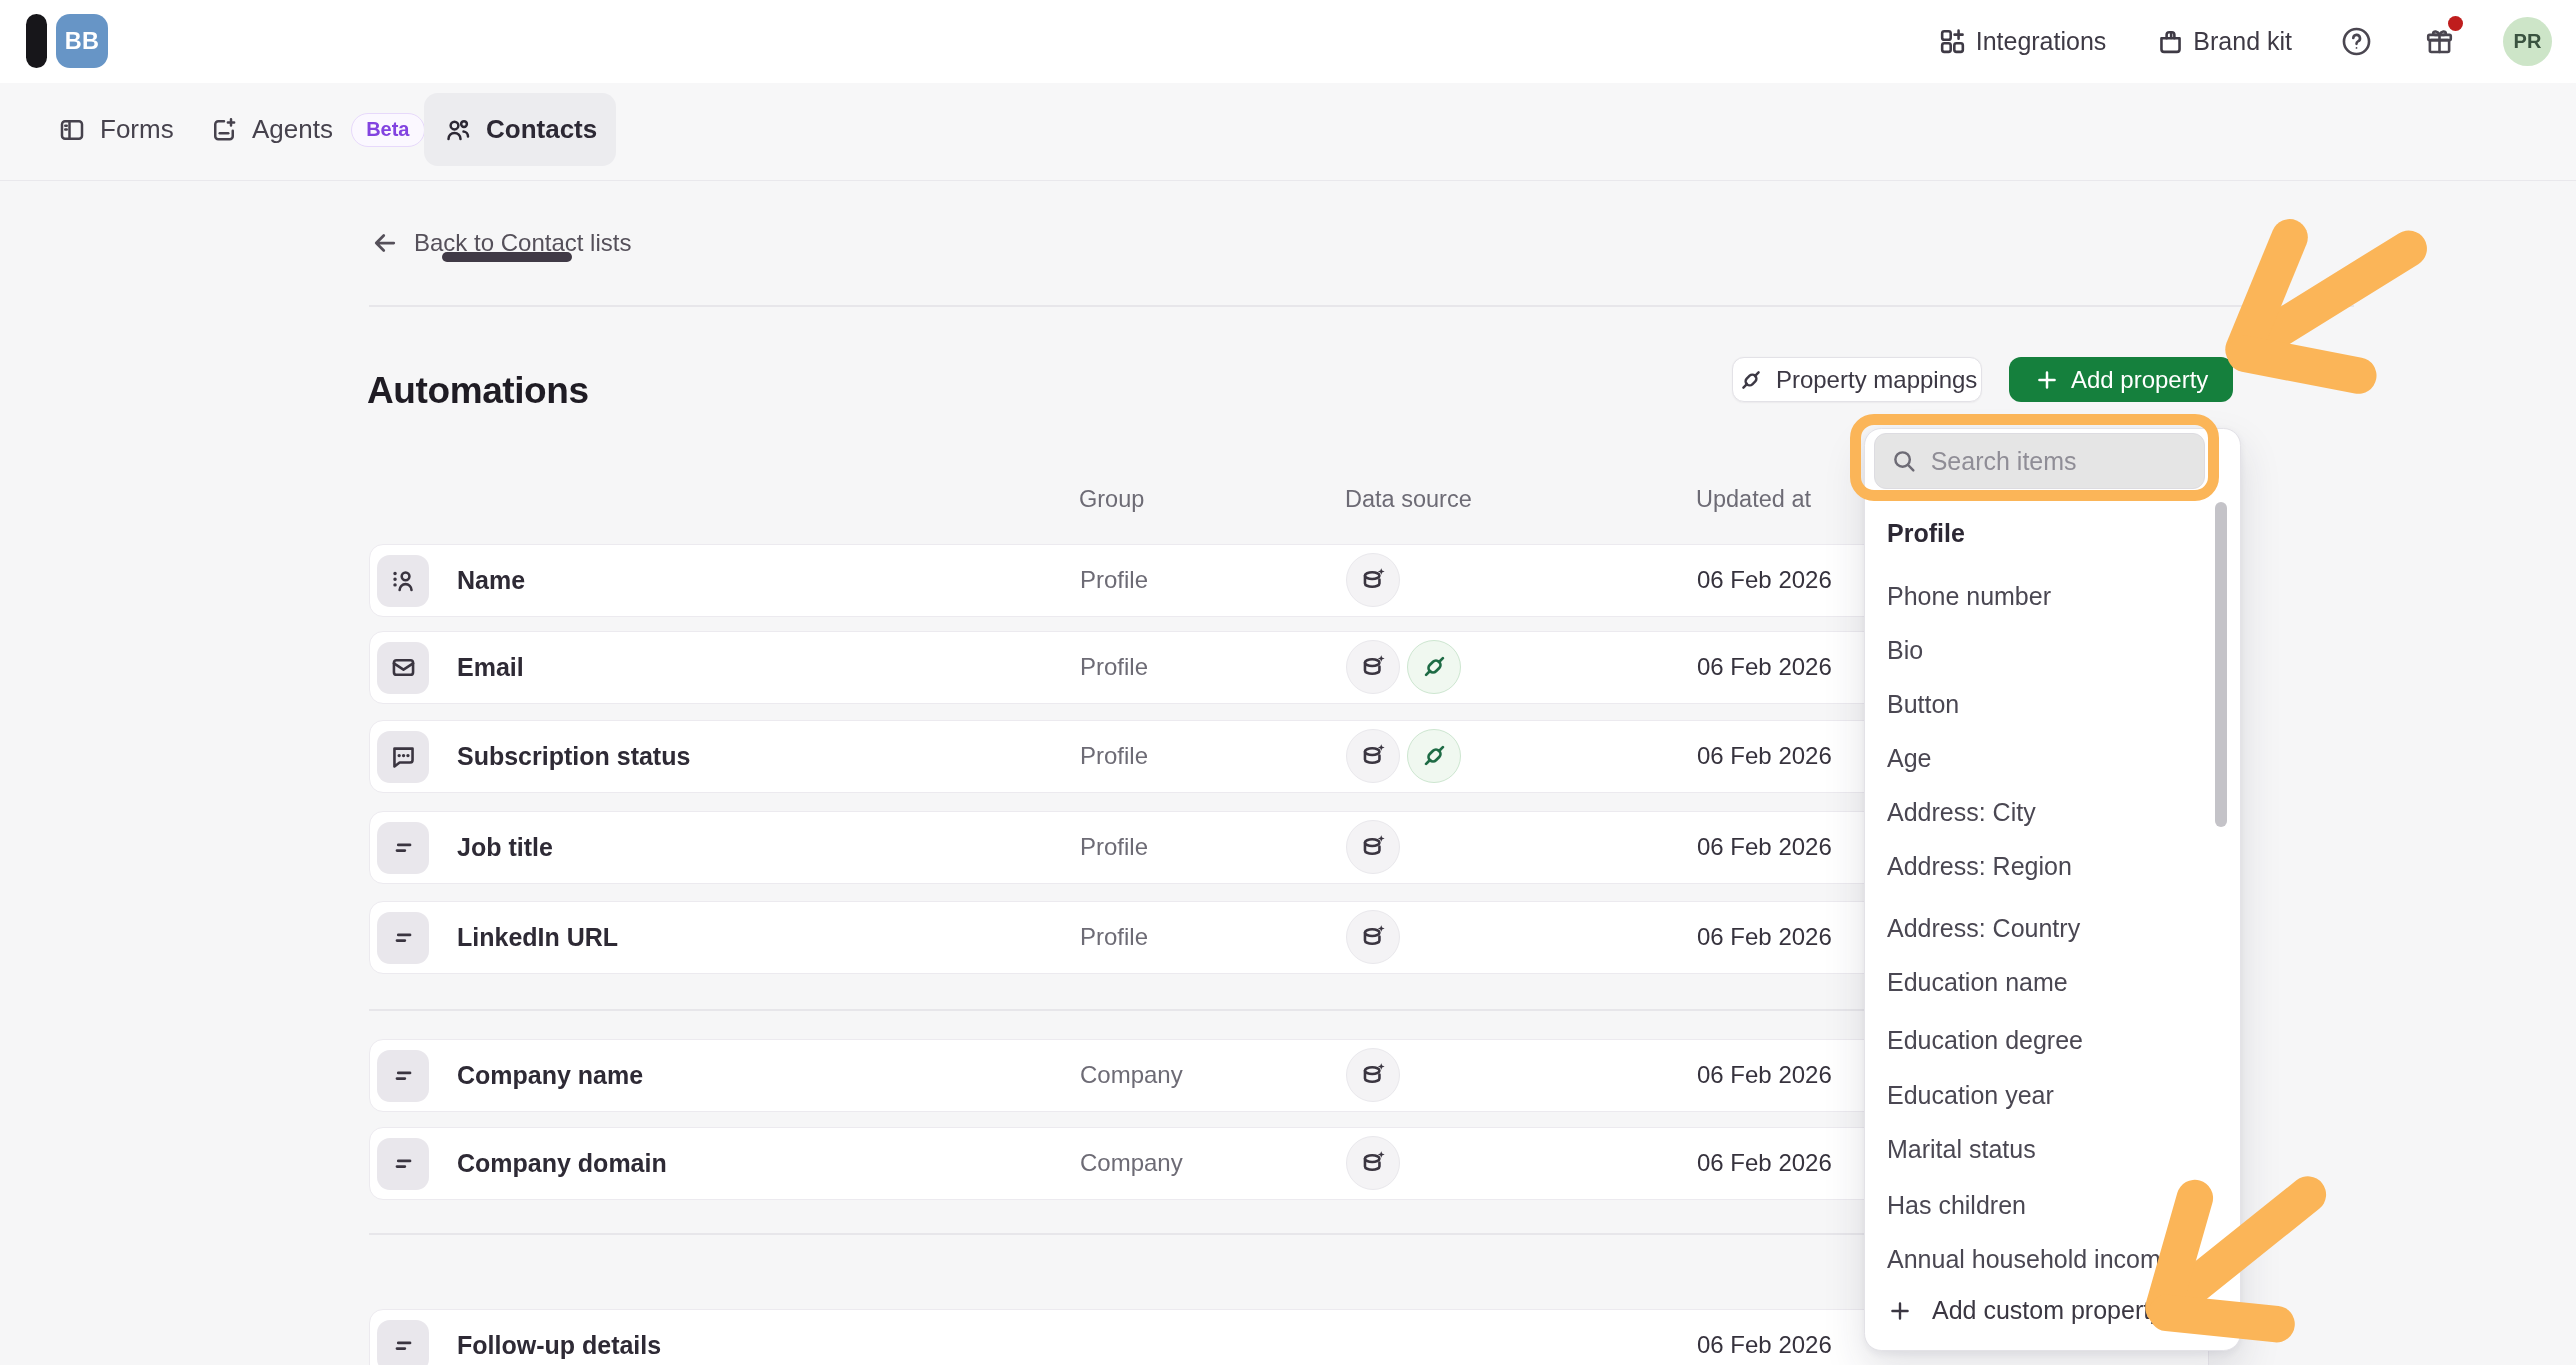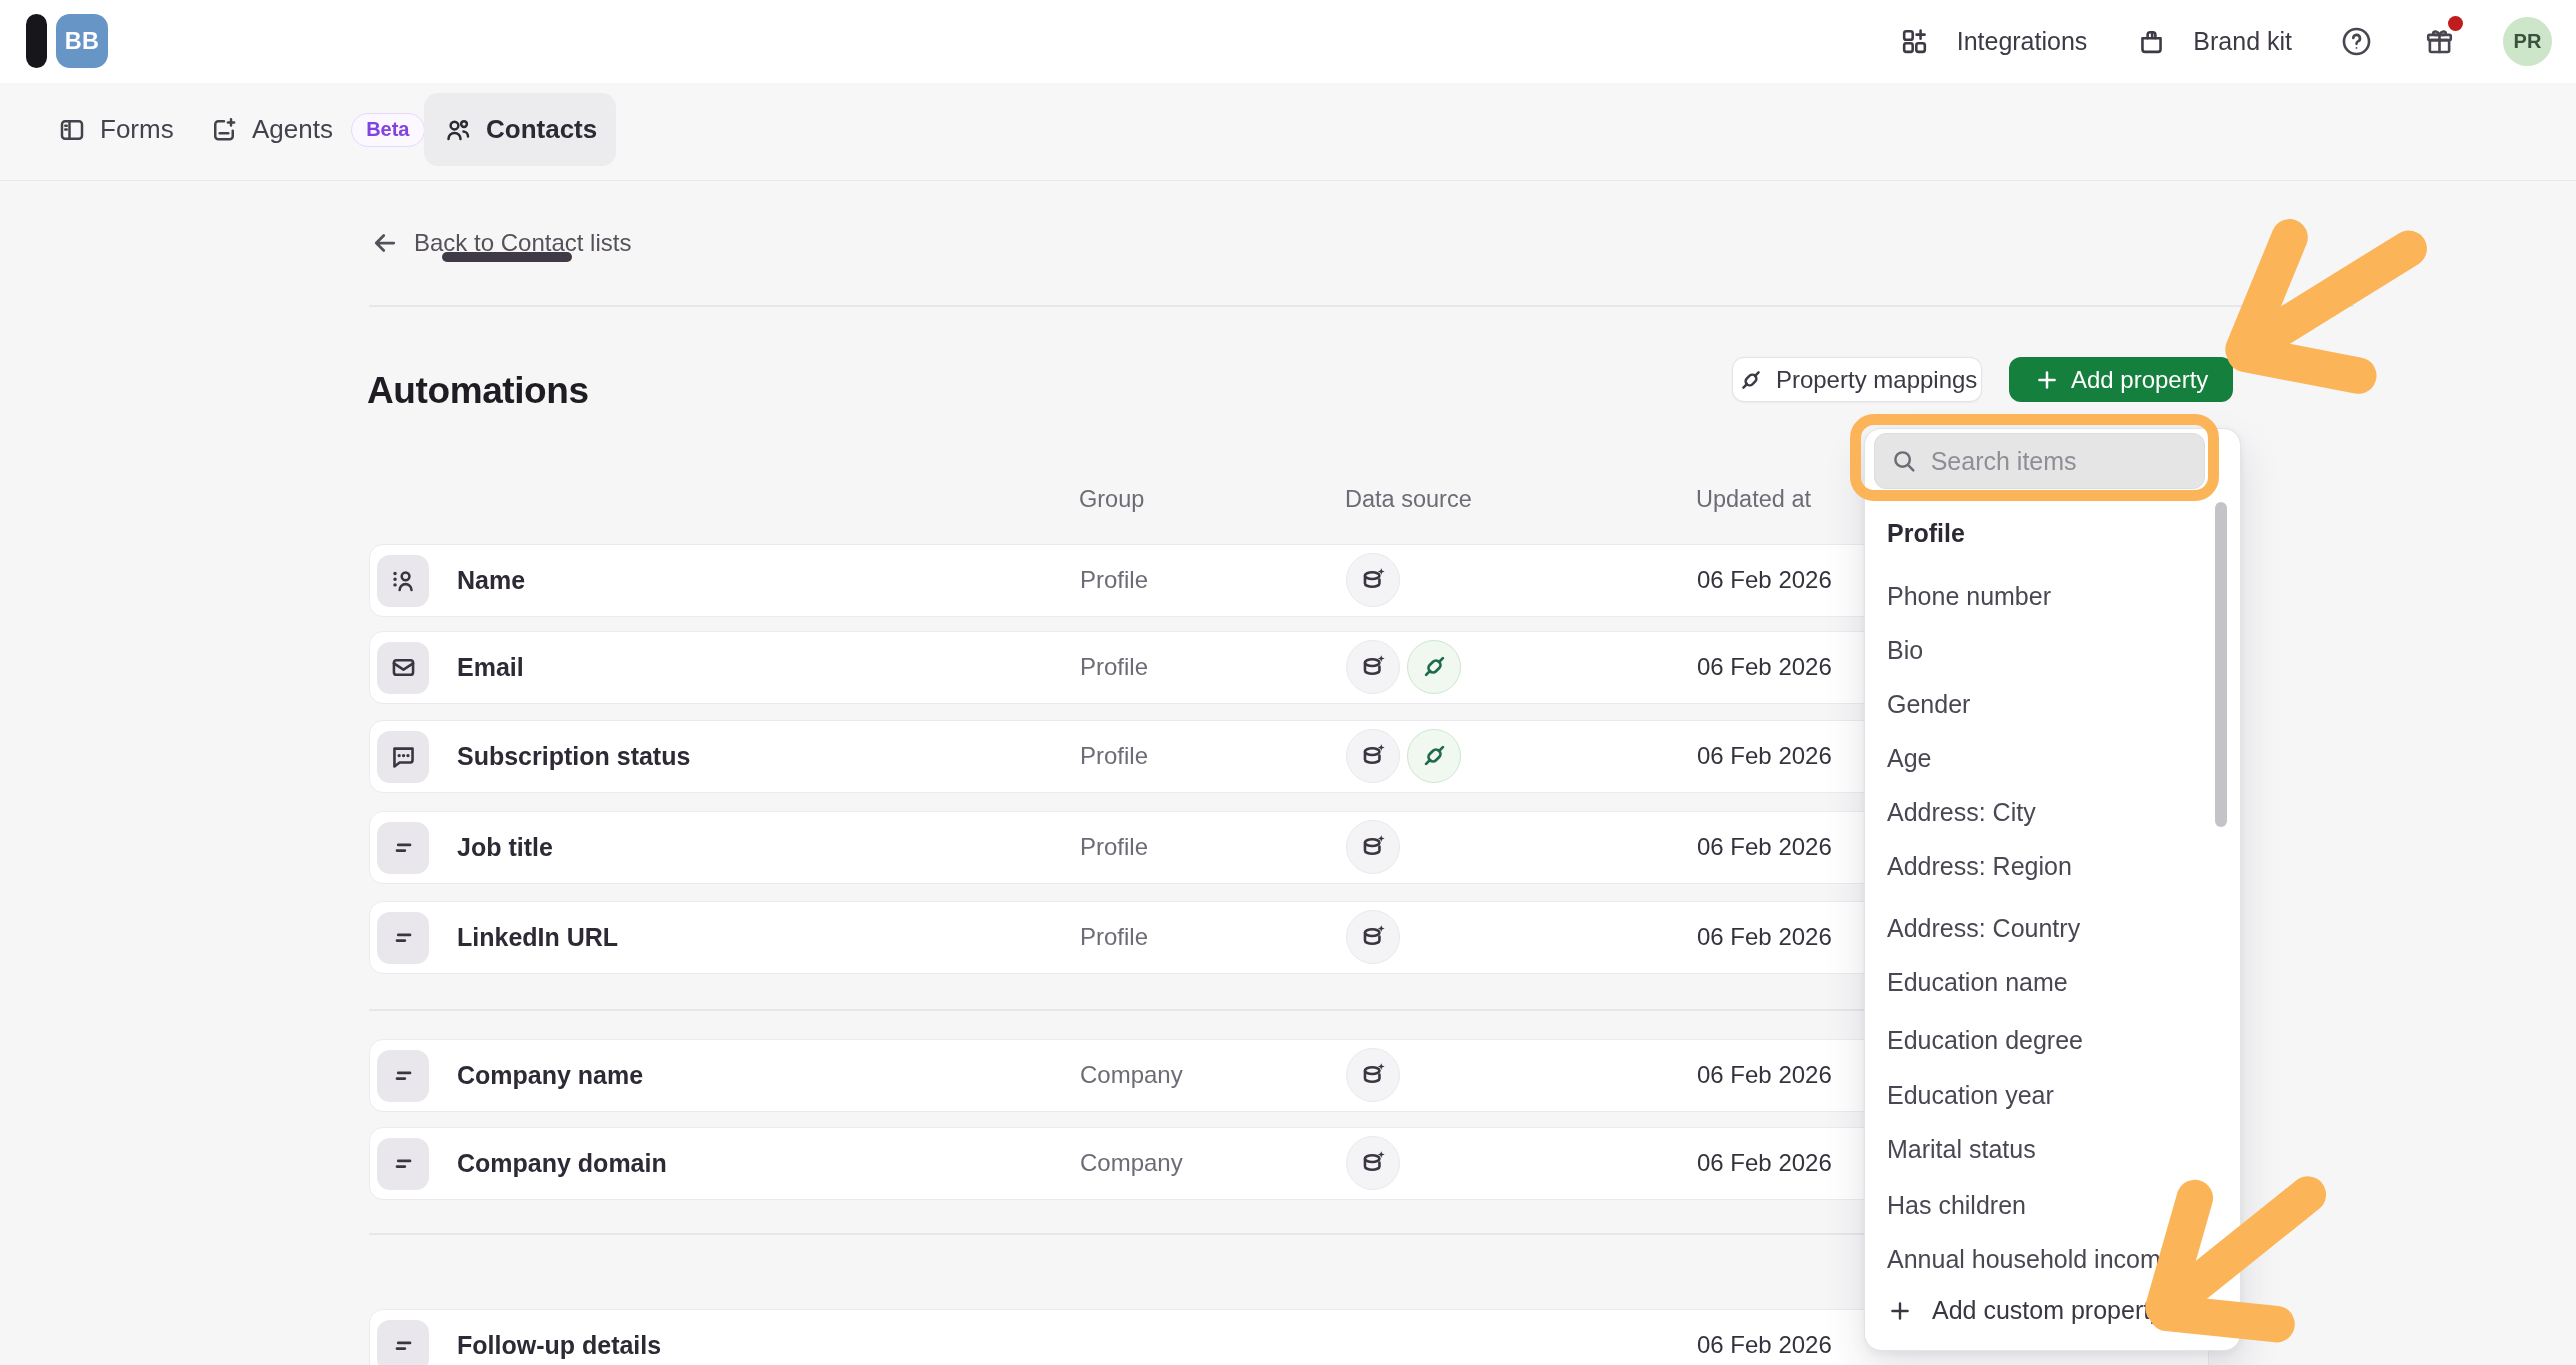--- a/index.html
+++ b/index.html
@@ -8,21 +8,21 @@
   #canvas { position:absolute; inset:0; width:2576px; height:1365px; overflow:hidden; }
 
   
   .topbar { position:absolute; left:0; top:0; width:2576px; height:83px; background:#ffffff; z-index:5;text-align:right; }
   .logo-pill { position:absolute; left:26px; top:14px; width:21px; height:54px; border-radius:10.4px; background:#17161a; }
   .ws-avatar { position:absolute; left:56px; top:14px; width:52px; height:54px; border-radius:14px; background:#6795c6; color:#fff;
                font-size:23.5px; font-weight:bold; display:flex; align-items:center; justify-content:center; letter-spacing:0.4px; }
   .ws-name { position:absolute; left:122px; top:0; height:83px; display:flex; align-items:center; gap:12px;
              font-size:27px; font-weight:600; color:#2e2a35; }
   .topnav { position:absolute; right:0; top:0; height:83px; display:flex; align-items:center; gap:45px; padding-right:24px; }
-  .topnav-item { display:flex; align-items:center; gap:23px; font-size:25px; font-weight:500; color:#3e3a45; cursor:pointer; }
+  .topnav-item { display:flex; align-items:center; gap:4px; font-size:25px; font-weight:500; color:#3e3a45; cursor:pointer; }
   .icon-btn { position:relative; width:38px; height:38px; display:flex; align-items:center; justify-content:center; }
   .red-dot { position:absolute; right:-5.2px; top:-7px; width:15.7px; height:15.7px; border-radius:50%; background:#bf1d1d; }
   .user-avatar { width:49px; height:49px; border-radius:50%; background:#cde5c8; color:#3a5340; font-size:20px; font-weight:bold;
                  display:flex; align-items:center; justify-content:center; }
 
   
   .tabbar { position:absolute; left:0; top:83px; width:2576px; height:98px; background:#f7f7f8; border-bottom:1.7px solid #e9e8ec; z-index:5; }
   .tab { position:absolute; top:10.4px; height:73px; display:flex; align-items:center; gap:13px; font-size:26px; font-weight:500;
          color:#46424d; padding:0 19px; border-radius:14px; cursor:pointer; }
   .tab.active { background:#ececef; color:#2c2834; font-weight:600; }
@@ -387,21 +387,21 @@
             <path d="M15.4 15.4 20 20"></path>
         </svg>
       </span>
       <input type="text" placeholder="Search items" style="">
     </div>
 
     <div class="dd-section" style="top:83px;">Profile</div>
 
     <div class="dd-item" style="top:146px;">Phone number</div>
     <div class="dd-item" style="top:200px;">Bio</div>
-    <div class="dd-item" style="top:254px;">Gender</div>
+    <div class="dd-item" style="top:254px;">Button</div>
     <div class="dd-item" style="top:308px;">Age</div>
     <div class="dd-item" style="top:362px;">Address: City</div>
     <div class="dd-item" style="top:416px;">Address: Region</div>
     <div class="dd-item" style="top:478px;">Address: Country</div>
     <div class="dd-item" style="top:532px;">Education name</div>
     <div class="dd-item" style="top:590px;">Education degree</div>
     <div class="dd-item" style="top:645px;">Education year</div>
     <div class="dd-item" style="top:699px;">Marital status</div>
     <div class="dd-item" style="top:755px;">Has children</div>
     <div class="dd-item" style="top:809px;">Annual household income</div>

